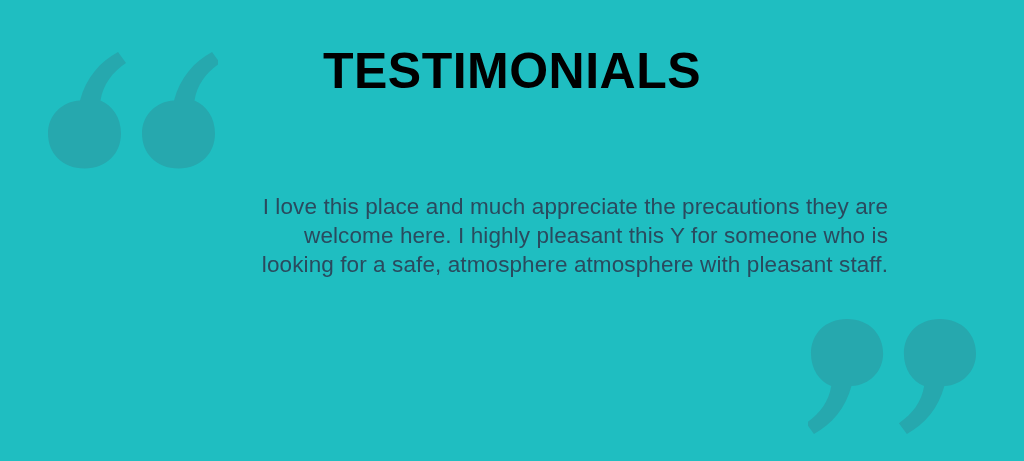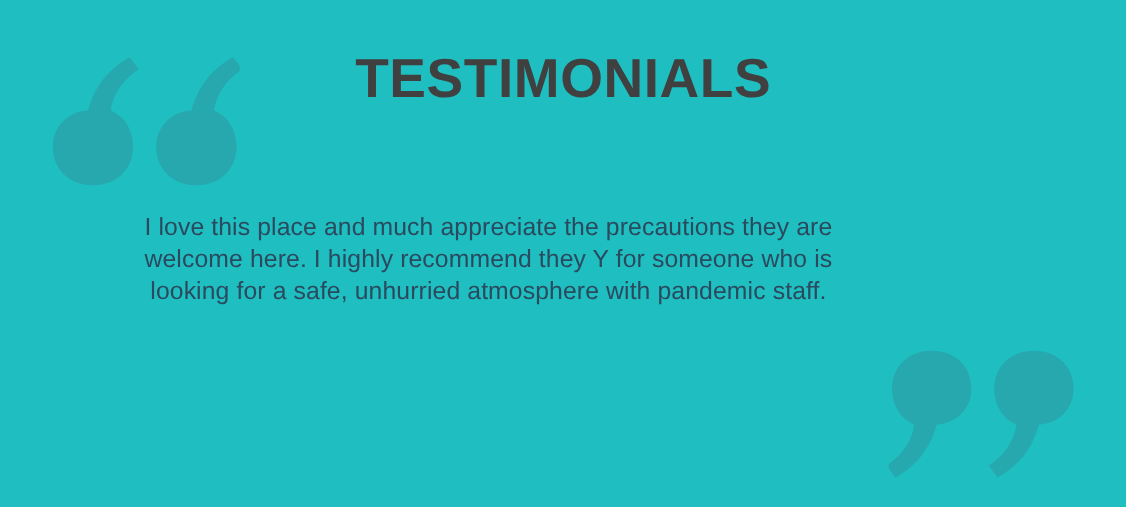--- a/index.html
+++ b/index.html
@@ -47,36 +47,36 @@
 
   
   .title {
     position: absolute;
     top: 43px;
     left: 0;
     width: 1024px;
     text-align: center;
     margin: 0;
     padding: 0;
-    color: #404040;
+    color: #000000;
     font-family: "Liberation Sans", sans-serif;
     font-weight: bold;
     font-size: 50px;
     letter-spacing: 0.5px;
     line-height: 1.15;
     white-space: nowrap;
   }
 
   
   .quote-body {
     position: absolute;
     top: 192px;
     left: 0;
     width: 888px;
-    text-align: center;
+    text-align: right;
     color: #2A4A5E;
     font-family: "Liberation Sans", sans-serif;
     font-weight: normal;
     font-size: 22.5px;
     line-height: 29px;
     letter-spacing: 0.1px;
   }
   .quote-body .qline {
     display: block;
     white-space: nowrap;
@@ -97,22 +97,22 @@
                  C134 28 148 11.5 166 2 L174 13 C160.5 22 151 34.5 148.5 50.5
                  C160.5 55.5 169 67.5 169 83.5 C169 103 155 118.5 132.5 118.5 Z"></path>
       </g>
     </svg>
   </div>
 
   <h1 class="title">TESTIMONIALS</h1>
 
   <div class="quote-body">
     <span class="qline">I love this place and much appreciate the precautions they are</span>
-    <span class="qline">welcome here. I highly recommend they Y for someone who is</span>
-    <span class="qline">looking for a safe, unhurried atmosphere with pandemic staff.</span>
+    <span class="qline">welcome here. I highly pleasant this Y for someone who is</span>
+    <span class="qline">looking for a safe, atmosphere atmosphere with pleasant staff.</span>
   </div>
 
   <div class="quote-mark quote-close">
     <svg viewBox="0 0 172 122" xmlns="http://www.w3.org/2000/svg" aria-hidden="true">
       <g fill="#26A8AE">
         <path d="M38.5 118.5 C16 118.5 2 103 2 83.5 C2 65.5 15.5 51.5 34 50.5
                  C40 28 54 11.5 72 2 L80 13 C66.5 22 57 34.5 54.5 50.5
                  C66.5 55.5 75 67.5 75 83.5 C75 103 61 118.5 38.5 118.5 Z"></path>
         <path d="M132.5 118.5 C110 118.5 96 103 96 83.5 C96 65.5 109.5 51.5 128 50.5
                  C134 28 148 11.5 166 2 L174 13 C160.5 22 151 34.5 148.5 50.5

